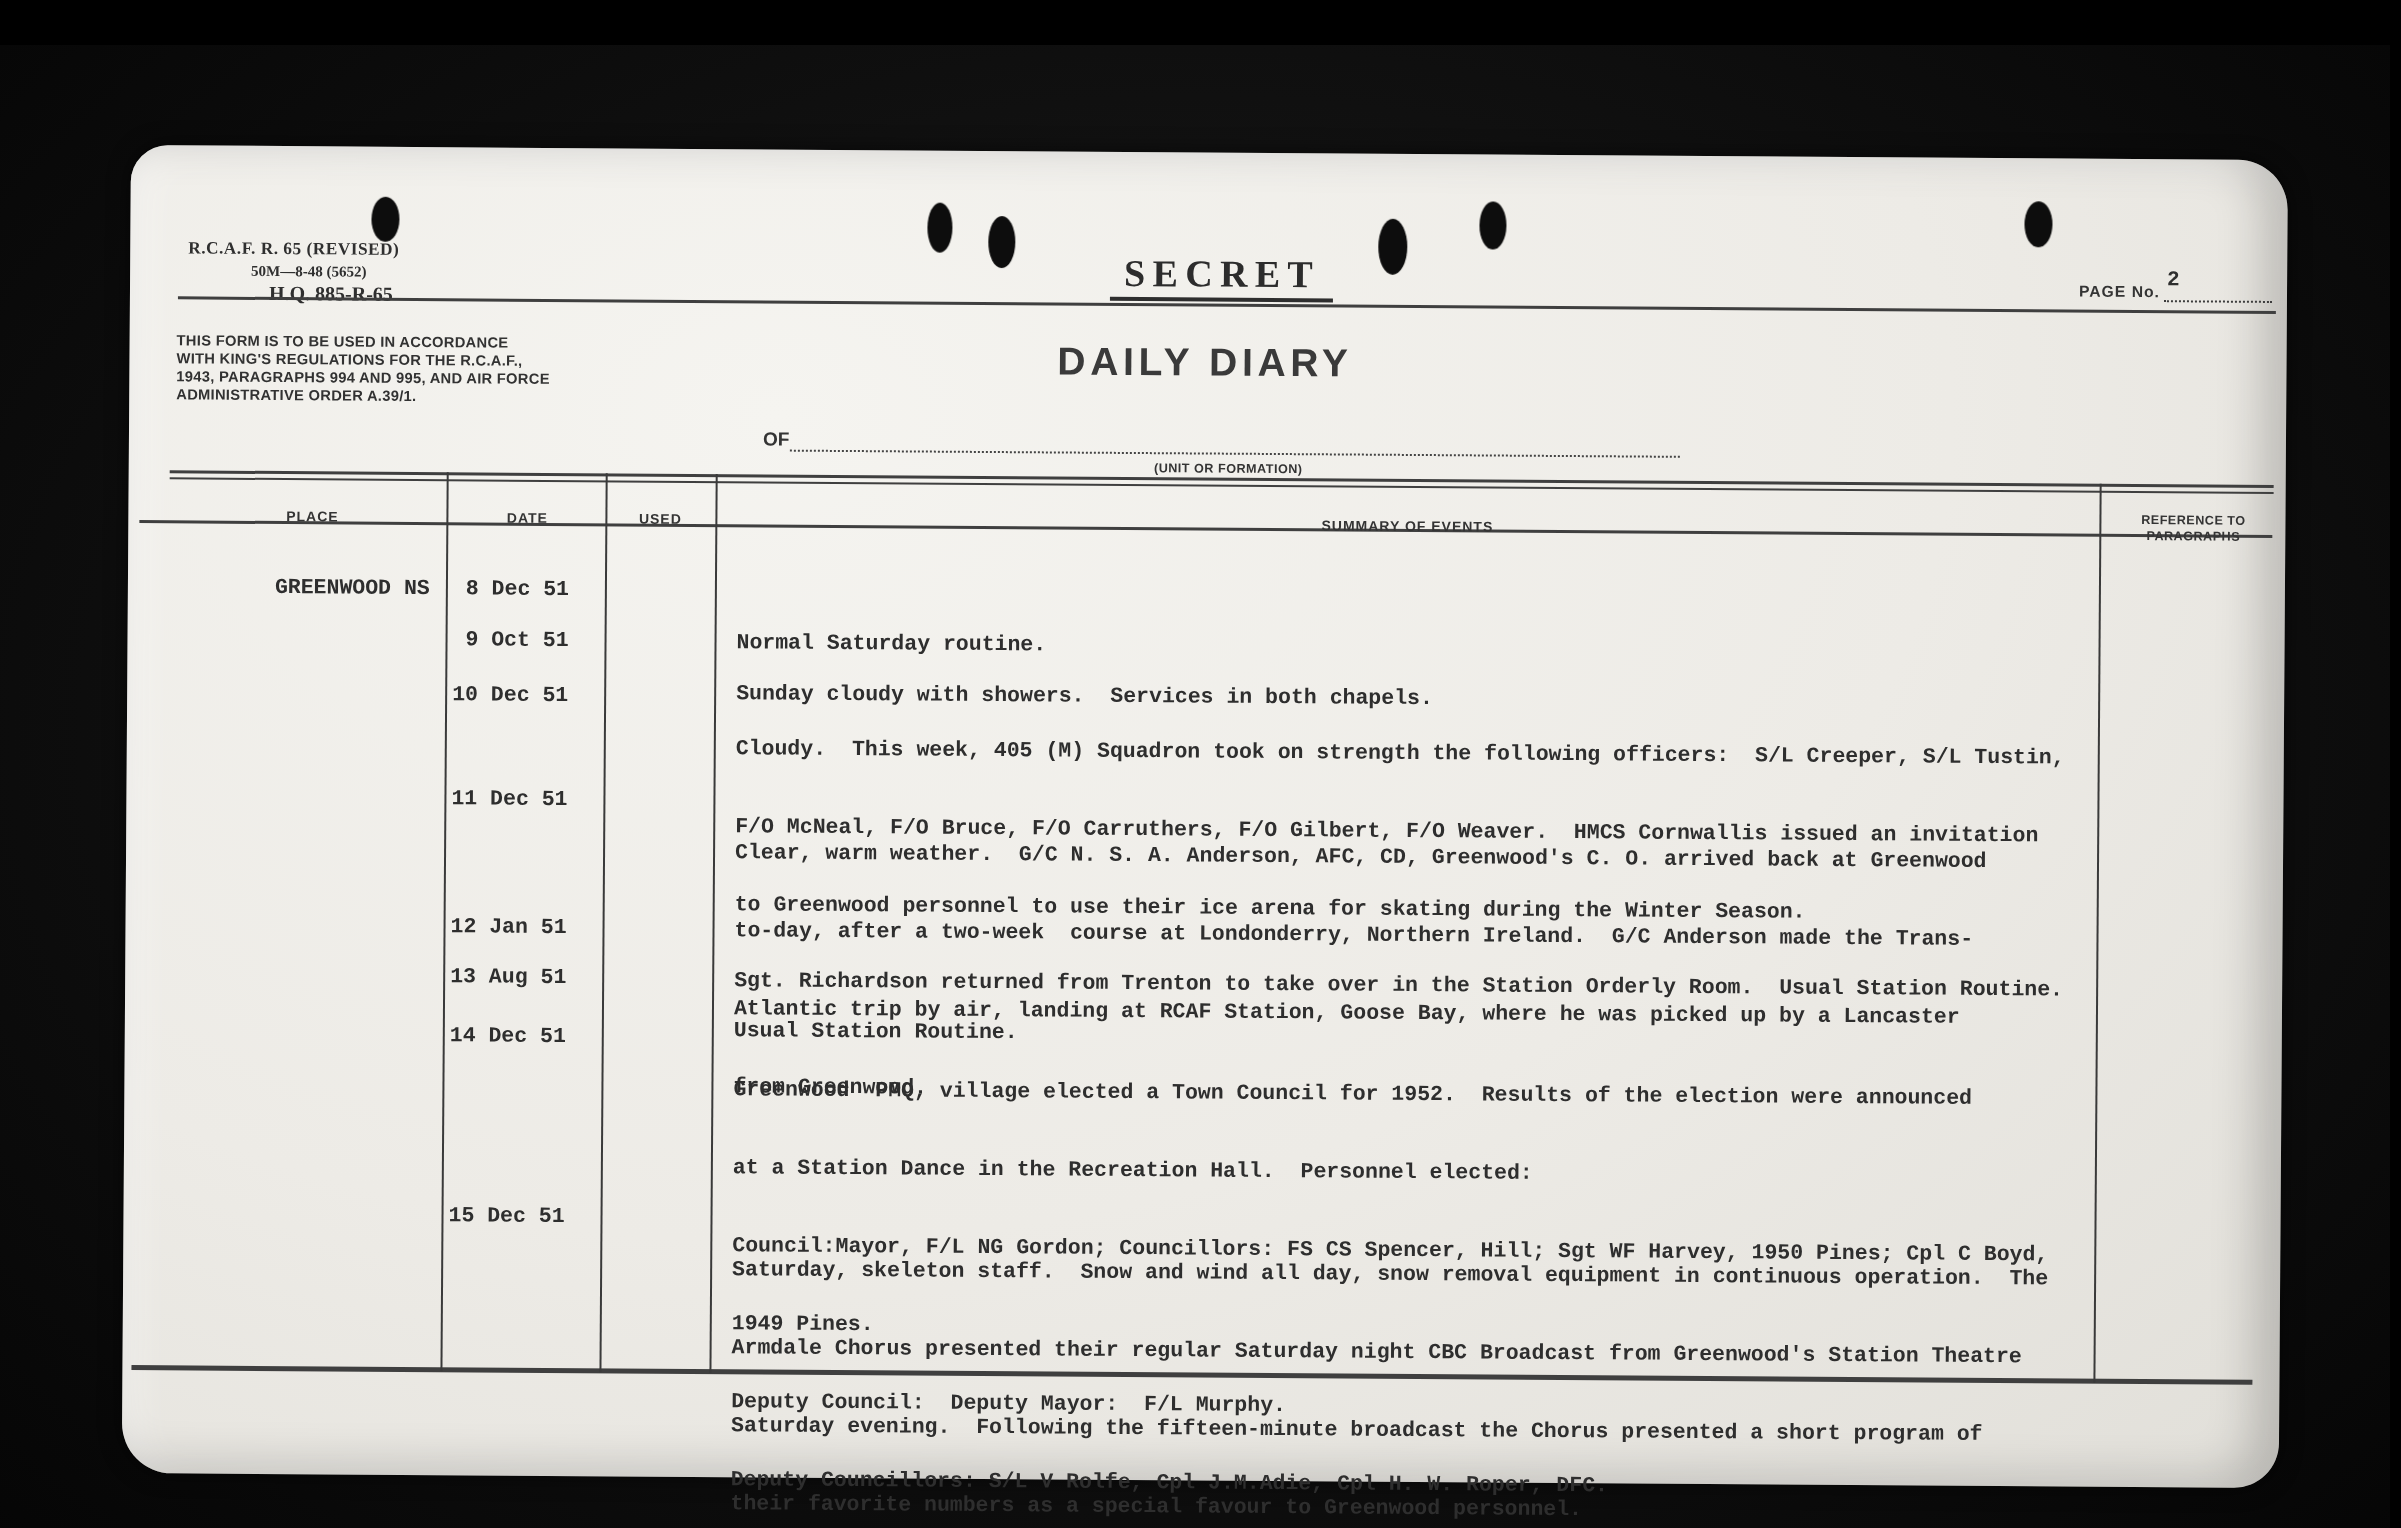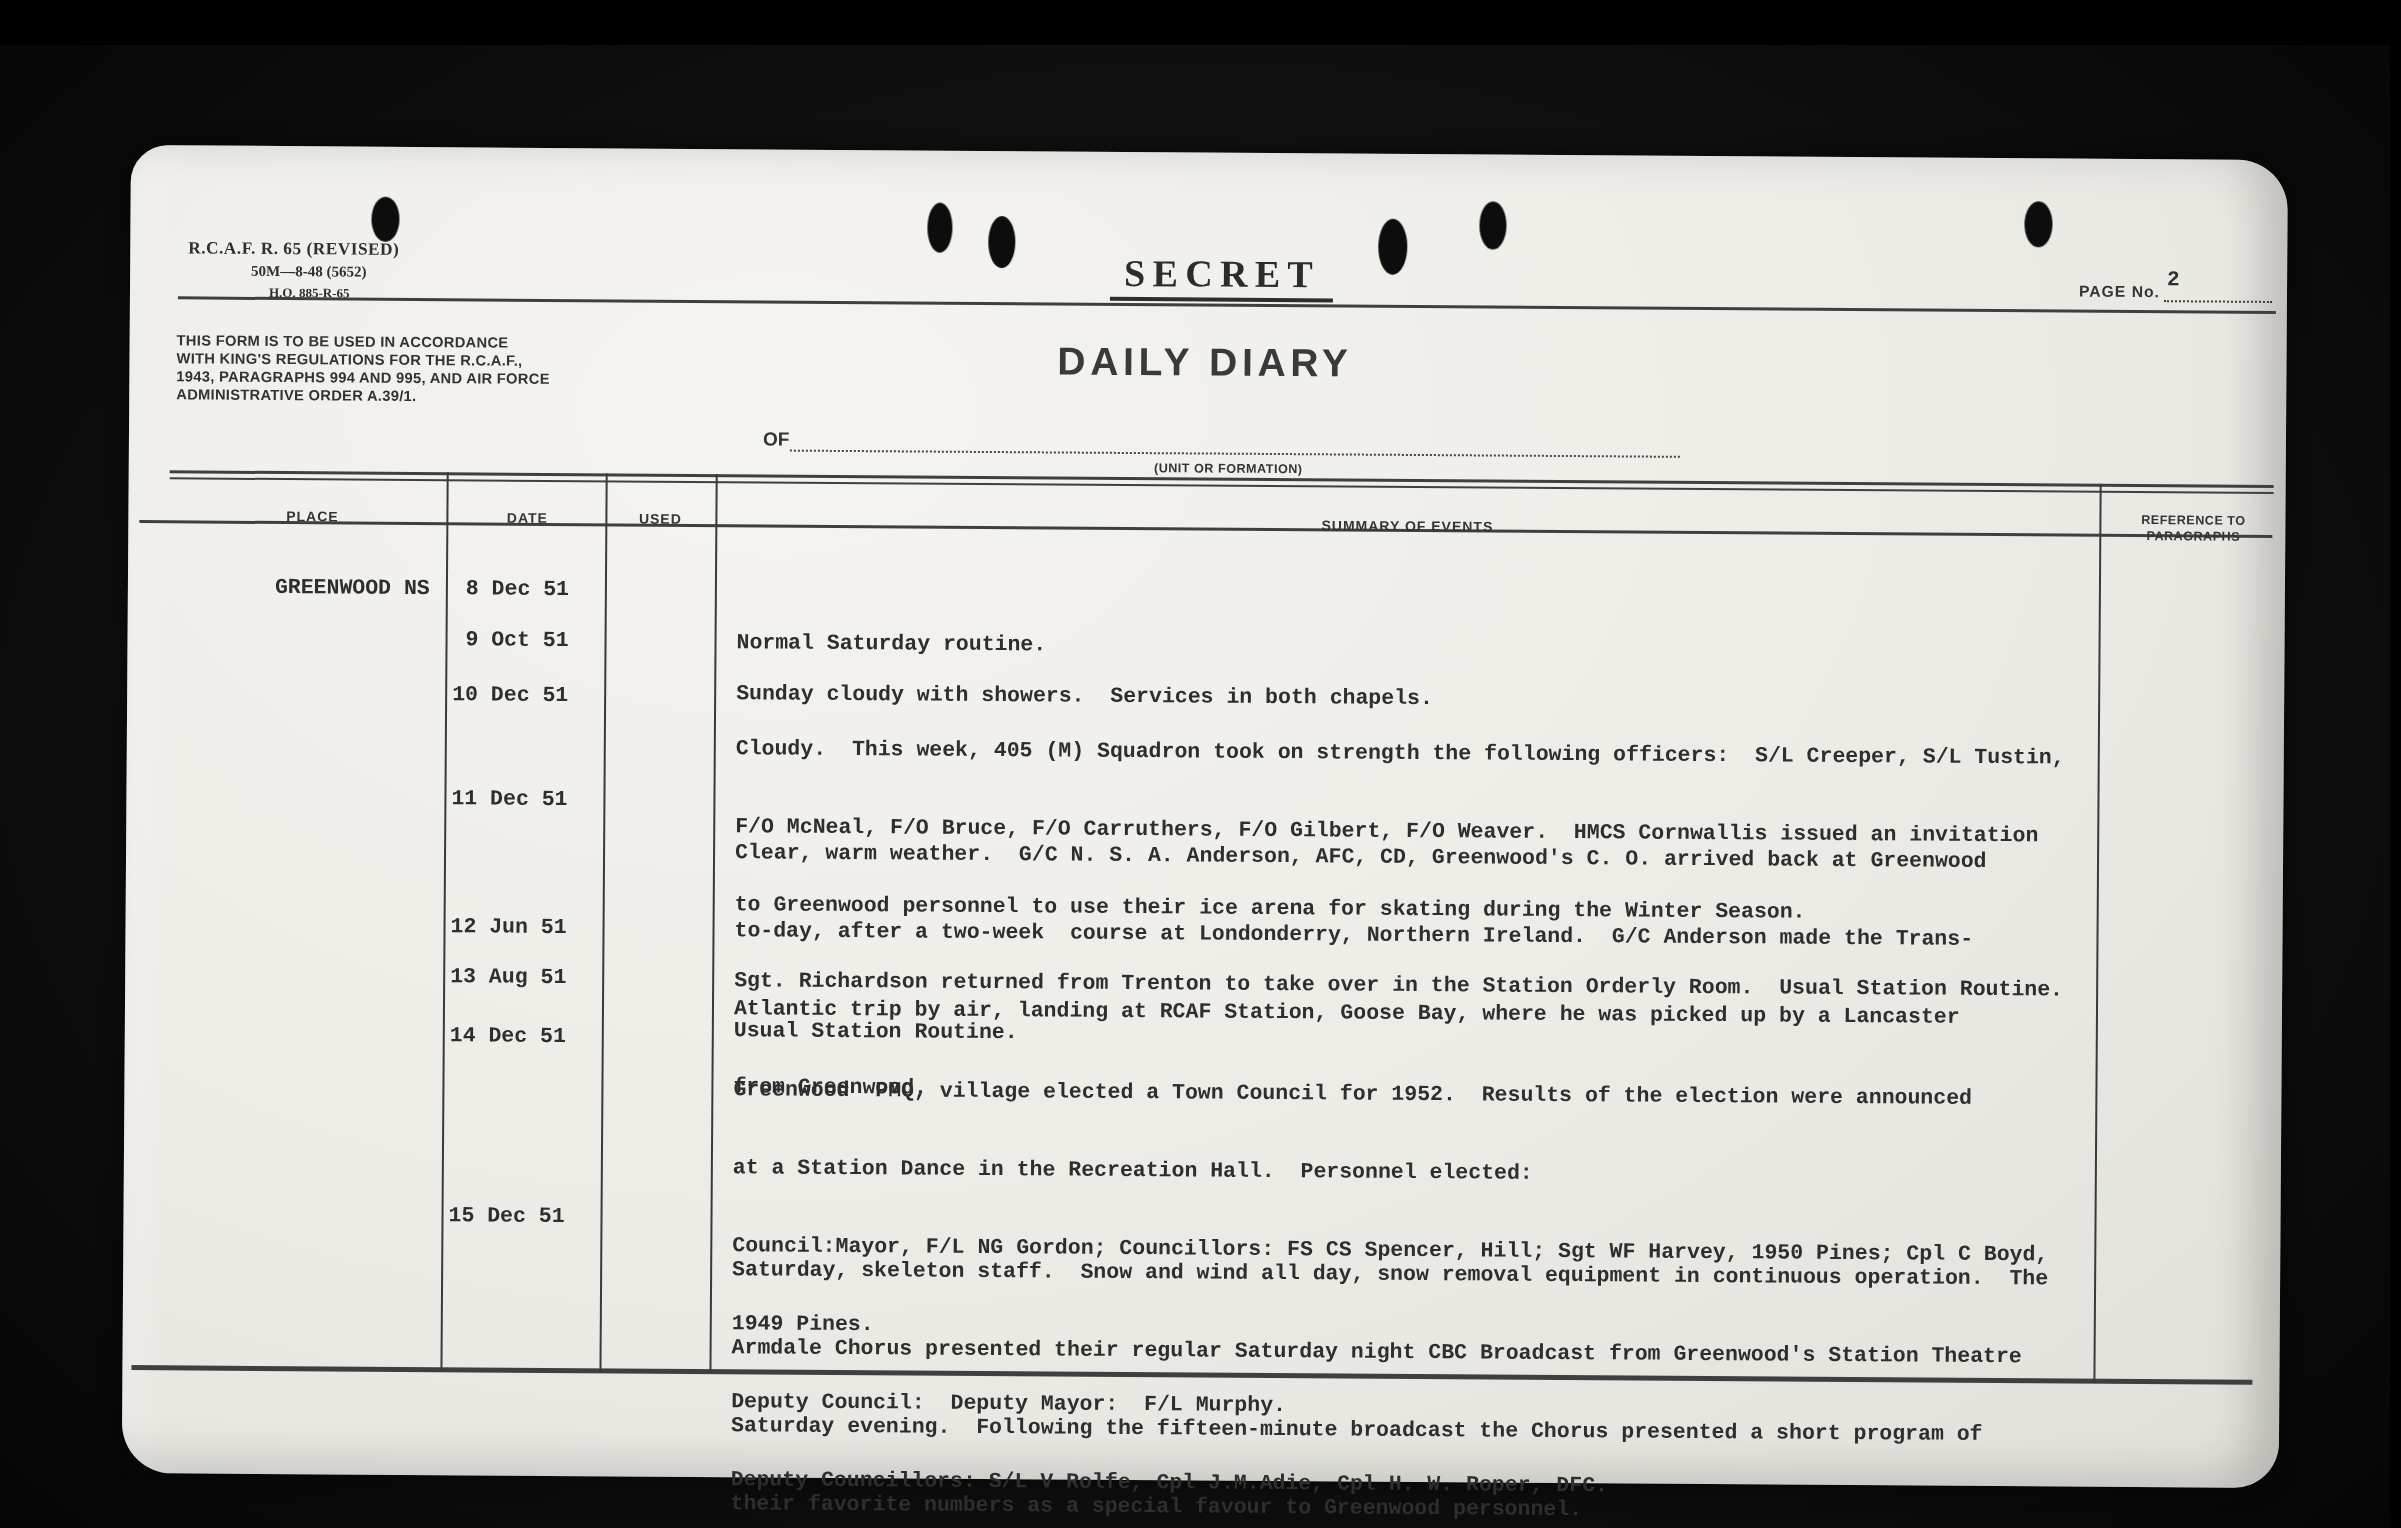--- a/index.html
+++ b/index.html
@@ -13,21 +13,21 @@
   .abs{position:absolute;}
   
   .hole{position:absolute;background:#0d0d0d;border-radius:50%;filter:blur(0.5px);}
   
   .serif{font-family:"Liberation Serif","DejaVu Serif",serif;font-weight:700;color:#2f2f2f;}
   .sans{font-family:"Liberation Sans","DejaVu Sans",sans-serif;font-weight:700;color:#343434;}
   .tw{font-family:"Liberation Mono","DejaVu Sans Mono",monospace;font-weight:700;color:#2e2e2e;white-space:pre;}
   .form-id{left:58px;top:92px;line-height:22px;}
   .form-id .l1{font-size:17.3px;letter-spacing:0.5px;}
   .form-id .l2{font-size:15px;margin-left:63px;}
-  .form-id .l3{font-size:13px;margin-left:81px;}
+  .form-id .l3{font-size:20px;margin-left:81px;}
   .secret{left:966px;top:99px;width:252px;text-align:center;font-size:38px;letter-spacing:7.3px;color:#2c2c2c;}
   .secret-underline{left:980px;top:145px;width:223px;height:3.7px;background:#2e2e2e;}
   .page-label{left:1949px;top:124px;font-size:15.7px;letter-spacing:1px;}
   .page-number{left:2037px;top:109px;font-size:21px;}
   .page-dots{left:2034px;top:124px;width:108px;height:17px;border-bottom:2.6px dotted #3c3c3c;}
   .instructions{left:47px;top:186px;font-size:14.7px;line-height:18px;letter-spacing:0.3px;color:#323232;}
   .title{left:871px;top:188px;width:409px;text-align:center;font-size:39px;letter-spacing:4.7px;color:#3a3a3a;}
   .of-label{left:634px;top:279px;font-size:19px;}
   .of-dots{left:661px;top:283px;width:890px;height:17px;border-bottom:2.1px dotted #444;}
   .unit-caption{left:963px;top:309px;width:273px;text-align:center;font-size:12.6px;letter-spacing:0.5px;}
@@ -134,21 +134,21 @@
     </div>
 
     <div class="cell date-cell e4 tw">11 Dec 51</div>
     <div class="cell summary-cell e4 tw">
       <div>Clear, warm weather.  G/C N. S. A. Anderson, AFC, CD, Greenwood's C. O. arrived back at Greenwood</div>
       <div>to-day, after a two-week  course at Londonderry, Northern Ireland.  G/C Anderson made the Trans-</div>
       <div>Atlantic trip by air, landing at RCAF Station, Goose Bay, where he was picked up by a Lancaster</div>
       <div>from Greenwood.</div>
     </div>
 
-    <div class="cell date-cell e5 tw">12 Jun 51</div>
+    <div class="cell date-cell e5 tw">12 Jan 51</div>
     <div class="cell summary-cell e5 tw">
       <div>Sgt. Richardson returned from Trenton to take over in the Station Orderly Room.  Usual Station Routine.</div>
     </div>
 
     <div class="cell date-cell e6 tw">13 Aug 51</div>
     <div class="cell summary-cell e6 tw">
       <div>Usual Station Routine.</div>
     </div>
 
     <div class="cell date-cell e7 tw">14 Dec 51</div>

